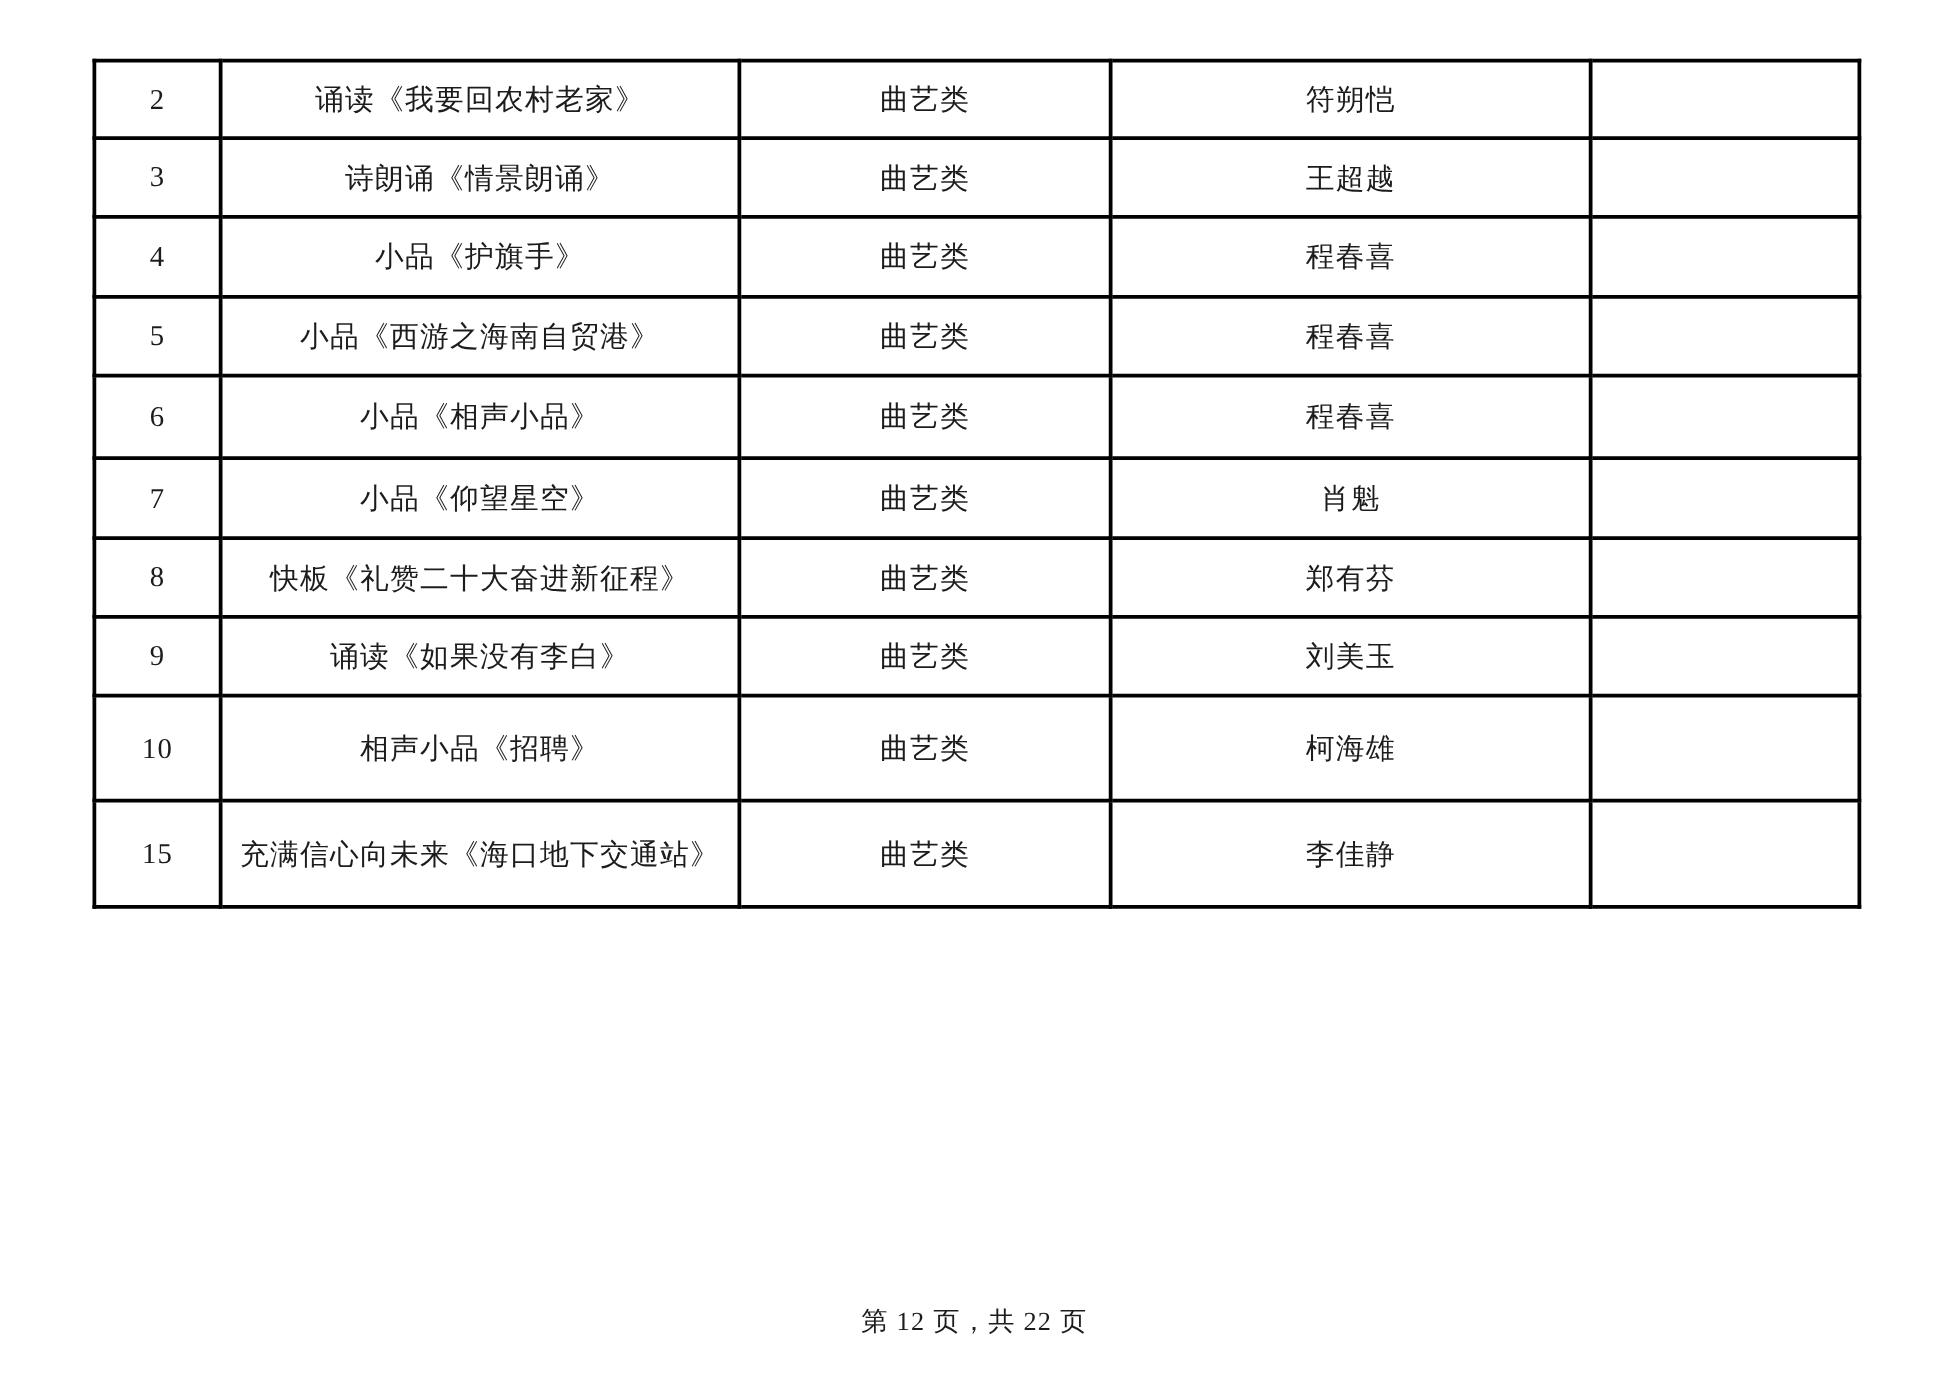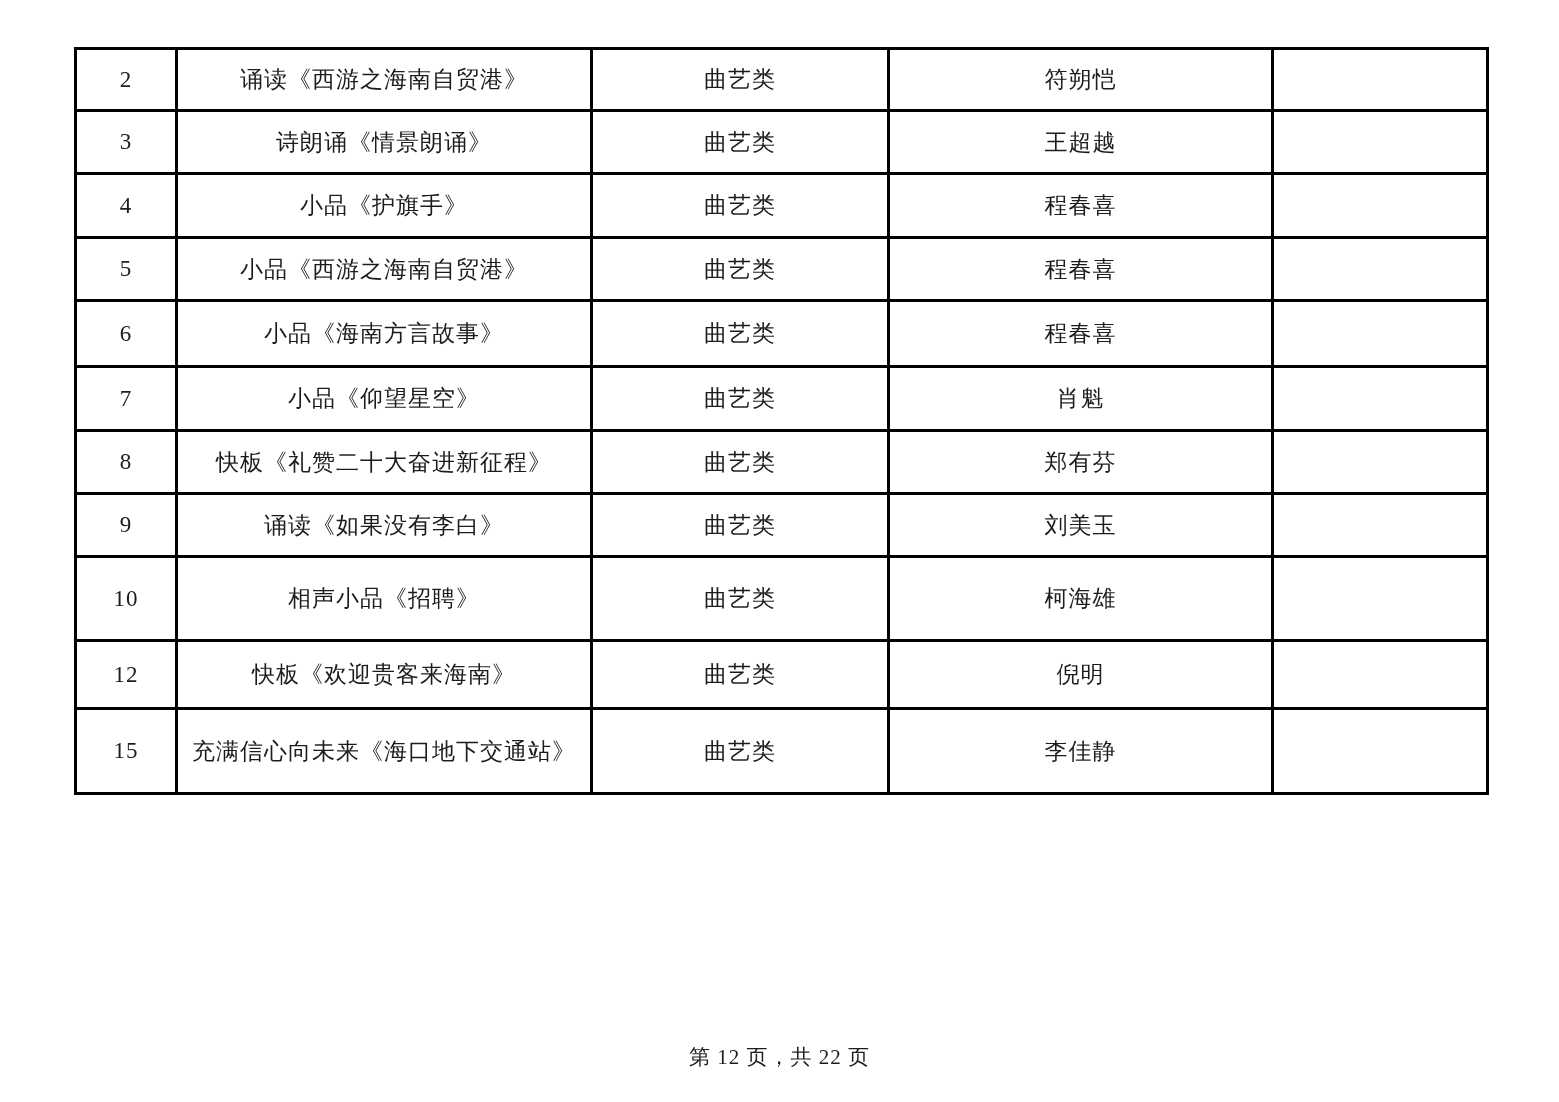--- a/index.html
+++ b/index.html
@@ -49,21 +49,21 @@
   <colgroup>
     <col style="width:101px">
     <col style="width:415px">
     <col style="width:297px">
     <col style="width:384px">
     <col style="width:215px">
   </colgroup>
   <tbody>
     <tr style="height:62px">
       <td class="c-index">2</td>
-      <td>诵读《西游之海南自贸港》</td>
+      <td>诵读《我要回农村老家》</td>
       <td>曲艺类</td>
       <td>符朔恺</td>
       <td></td>
     </tr>
     <tr style="height:63px">
       <td class="c-index">3</td>
       <td>诗朗诵《情景朗诵》</td>
       <td>曲艺类</td>
       <td>王超越</td>
       <td></td>
@@ -77,21 +77,21 @@
     </tr>
     <tr style="height:63px">
       <td class="c-index">5</td>
       <td>小品《西游之海南自贸港》</td>
       <td>曲艺类</td>
       <td>程春喜</td>
       <td></td>
     </tr>
     <tr style="height:66px">
       <td class="c-index">6</td>
-      <td>小品《海南方言故事》</td>
+      <td>小品《相声小品》</td>
       <td>曲艺类</td>
       <td>程春喜</td>
       <td></td>
     </tr>
     <tr style="height:64px">
       <td class="c-index">7</td>
       <td>小品《仰望星空》</td>
       <td>曲艺类</td>
       <td>肖魁</td>
       <td></td>
@@ -110,27 +110,20 @@
       <td>刘美玉</td>
       <td></td>
     </tr>
     <tr style="height:84px">
       <td class="c-index">10</td>
       <td>相声小品《招聘》</td>
       <td>曲艺类</td>
       <td>柯海雄</td>
       <td></td>
     </tr>
-    <tr style="height:68px">
-      <td class="c-index">12</td>
-      <td>快板《欢迎贵客来海南》</td>
-      <td>曲艺类</td>
-      <td>倪明</td>
-      <td></td>
-    </tr>
     <tr style="height:85px">
       <td class="c-index">15</td>
       <td>充满信心向未来《海口地下交通站》</td>
       <td>曲艺类</td>
       <td>李佳静</td>
       <td></td>
     </tr>
   </tbody>
 </table>
 

